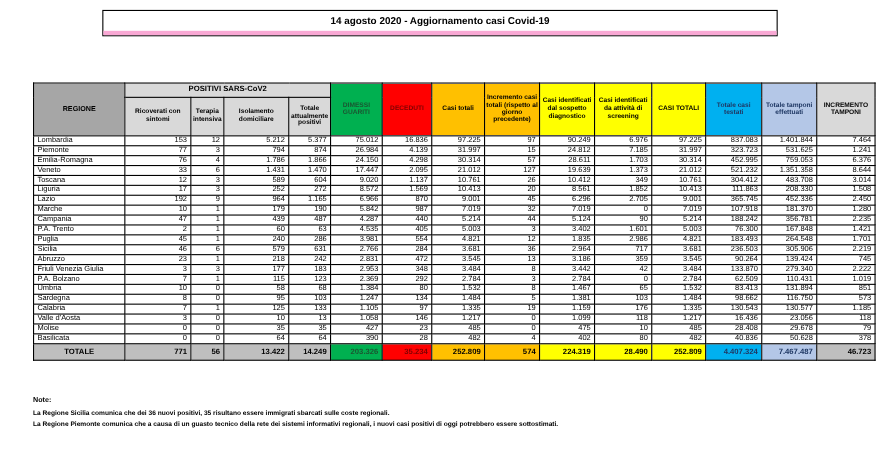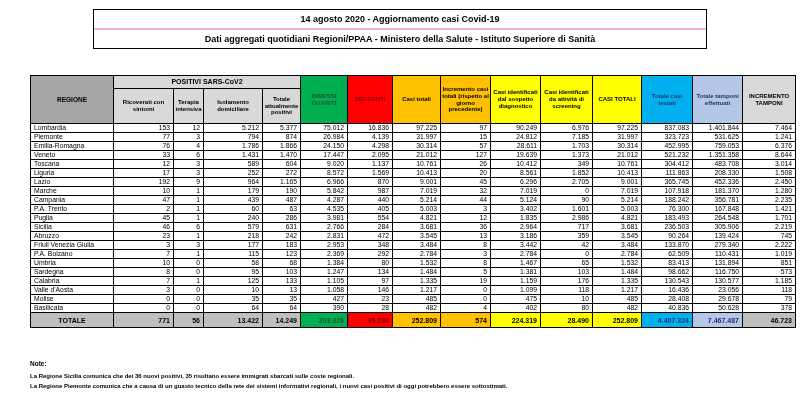--- a/index.html
+++ b/index.html
@@ -1,21 +1,21 @@
 <!DOCTYPE html>
 <html><head>
 <meta charset="utf-8">
 <style>
   * { margin:0; padding:0; box-sizing:border-box; }
   html,body { width:800px; height:417px; background:#ffffff; font-family:"Liberation Sans", sans-serif; }
   .page { position:relative; width:800px; height:417px; background:#ffffff; overflow:hidden; }
 
   .title-box { position:absolute; left:93px; top:9px; width:614px; border:1px solid #000; }
   .title-line { text-align:center; font-weight:bold; font-size:9px; padding:4px 0 4px 0; color:#000; }
-  .title-line.first { border-bottom:2px solid #f9a8d4;text-align:center; }
+  .title-line.first { border-bottom:4px solid #f9a8d4;text-align:center; }
 
   table.covid { position:absolute; left:30px; top:75px; width:765px; border-collapse:collapse; table-layout:fixed; }
   table.covid th, table.covid td { border:1px solid #000; overflow:hidden; }
 
   thead th { font-weight:bold; text-align:center; vertical-align:middle; font-size:6px; line-height:1.15; padding:1px; background:#bfbfbf; color:#000; }
   th.regione-h { font-size:6.5px; background:#a6a6a6; }
   th.group-h { font-size:7px; height:13px; background:#d9d9d9; }
   th.sub-h { height:35px; background:#d9d9d9; }
   th.green-h { background:#00b050; color:#1a5632; }
   th.red-h { background:#ff0000; color:#7f0000; }
@@ -43,21 +43,20 @@
   .notes .nlabel { font-size:6.5px; font-weight:bold; margin-bottom:5px; }
   .notes .nline { font-size:6px; font-weight:bold; line-height:1.6; }
 </style>
 </head>
 <body>
 
 <div class="page">
 
   <div class="title-box">
     <div class="title-line first">14 agosto 2020 - Aggiornamento casi Covid-19</div>
-    <div class="title-line">Dati aggregati quotidiani Regioni/PPAA - Ministero della Salute - Istituto Superiore di Sanità</div>
   </div>
 
   <table class="covid">
     <colgroup>
       <col style="width:83px">
         <col style="width:60px">
         <col style="width:30px">
         <col style="width:59px">
       <col style="width:38px">
         <col style="width:47px">

